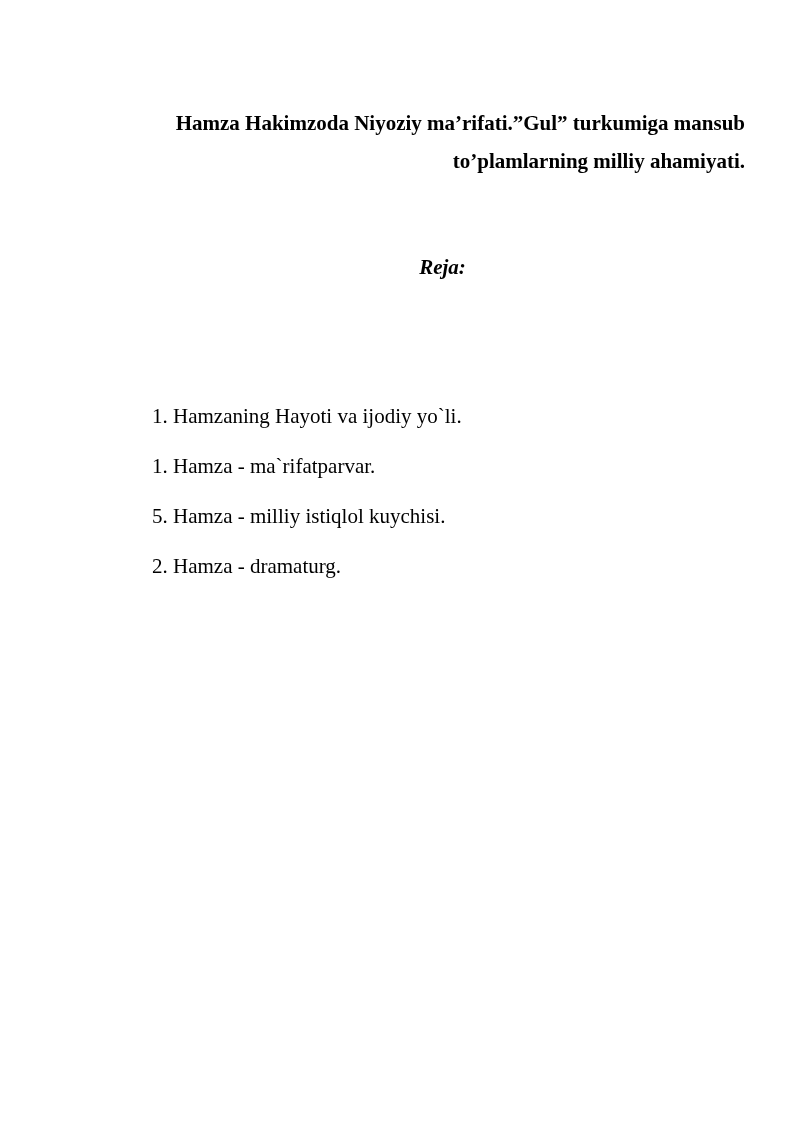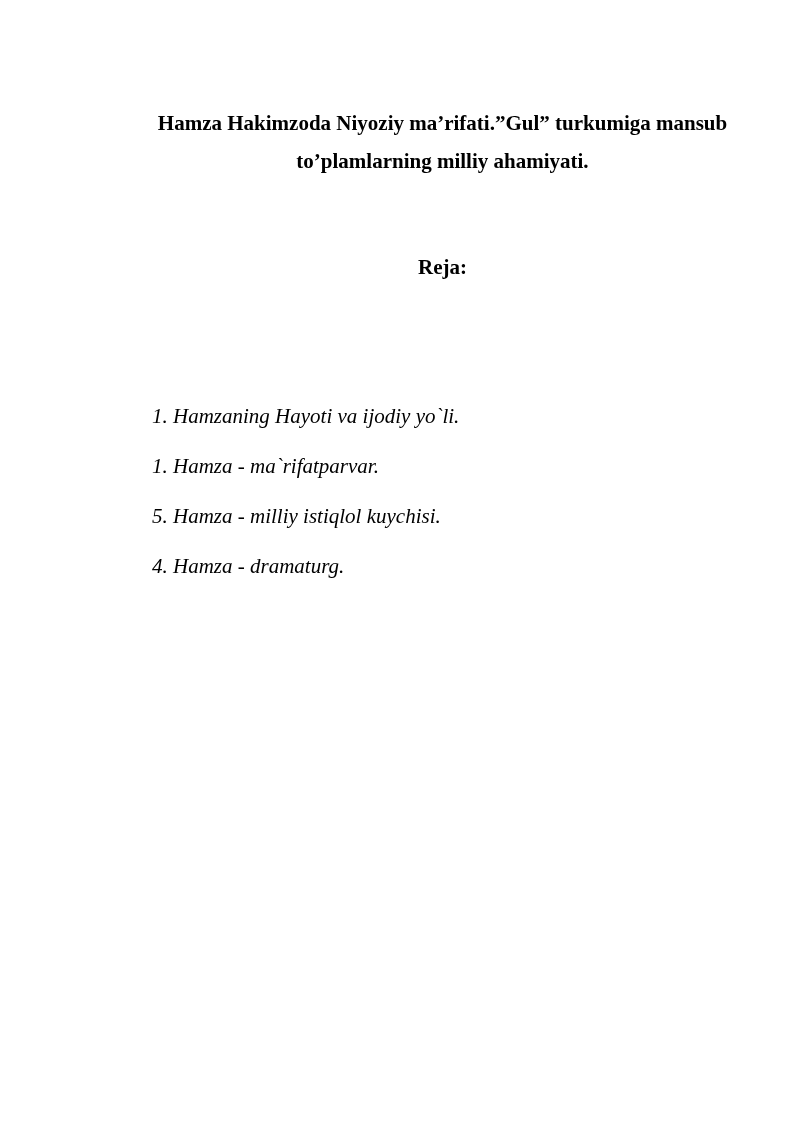--- a/index.html
+++ b/index.html
@@ -14,44 +14,44 @@
     background: #ffffff;
     color: #000000;
     font-family: "Liberation Serif", "DejaVu Serif", serif;
     overflow: hidden;
   }
   .doc-title {
     position: absolute;
     left: 140px;
     right: 55px;
     top: 104px;
-    text-align: center;
+    text-align: right;
     font-weight: 700;
     font-size: 21px;
     line-height: 38px;
   }
   .title-line {
     display: block;
   }
   .plan-heading {
     position: absolute;
     left: 140px;
     right: 55px;
     top: 248px;
     text-align: center;
     font-weight: 700;
     font-size: 21px;
     line-height: 38px;
+    font-style: italic;
   }
   .outline {
     position: absolute;
     left: 152px;
     right: 48px;
     top: 391px;
-    font-style: italic;
     font-size: 21px;
   }
   .outline-item {
     line-height: 50px;
     white-space: nowrap;
   }
 </style>
 </head>
 <body>
 
@@ -61,16 +61,16 @@
     <span class="title-line">Hamza Hakimzoda Niyoziy ma’rifati.”Gul” turkumiga mansub</span>
     <span class="title-line">to’plamlarning milliy ahamiyati.</span>
   </div>
 
   <div class="plan-heading">Reja:</div>
 
   <div class="outline">
     <div class="outline-item">1. Hamzaning Hayoti va ijodiy yo`li.</div>
     <div class="outline-item">1. Hamza - ma`rifatparvar.</div>
     <div class="outline-item">5. Hamza - milliy istiqlol kuychisi.</div>
-    <div class="outline-item">4. Hamza - dramaturg.</div>
+    <div class="outline-item">2. Hamza - dramaturg.</div>
   </div>
 
 </div>
 
 </body></html>

